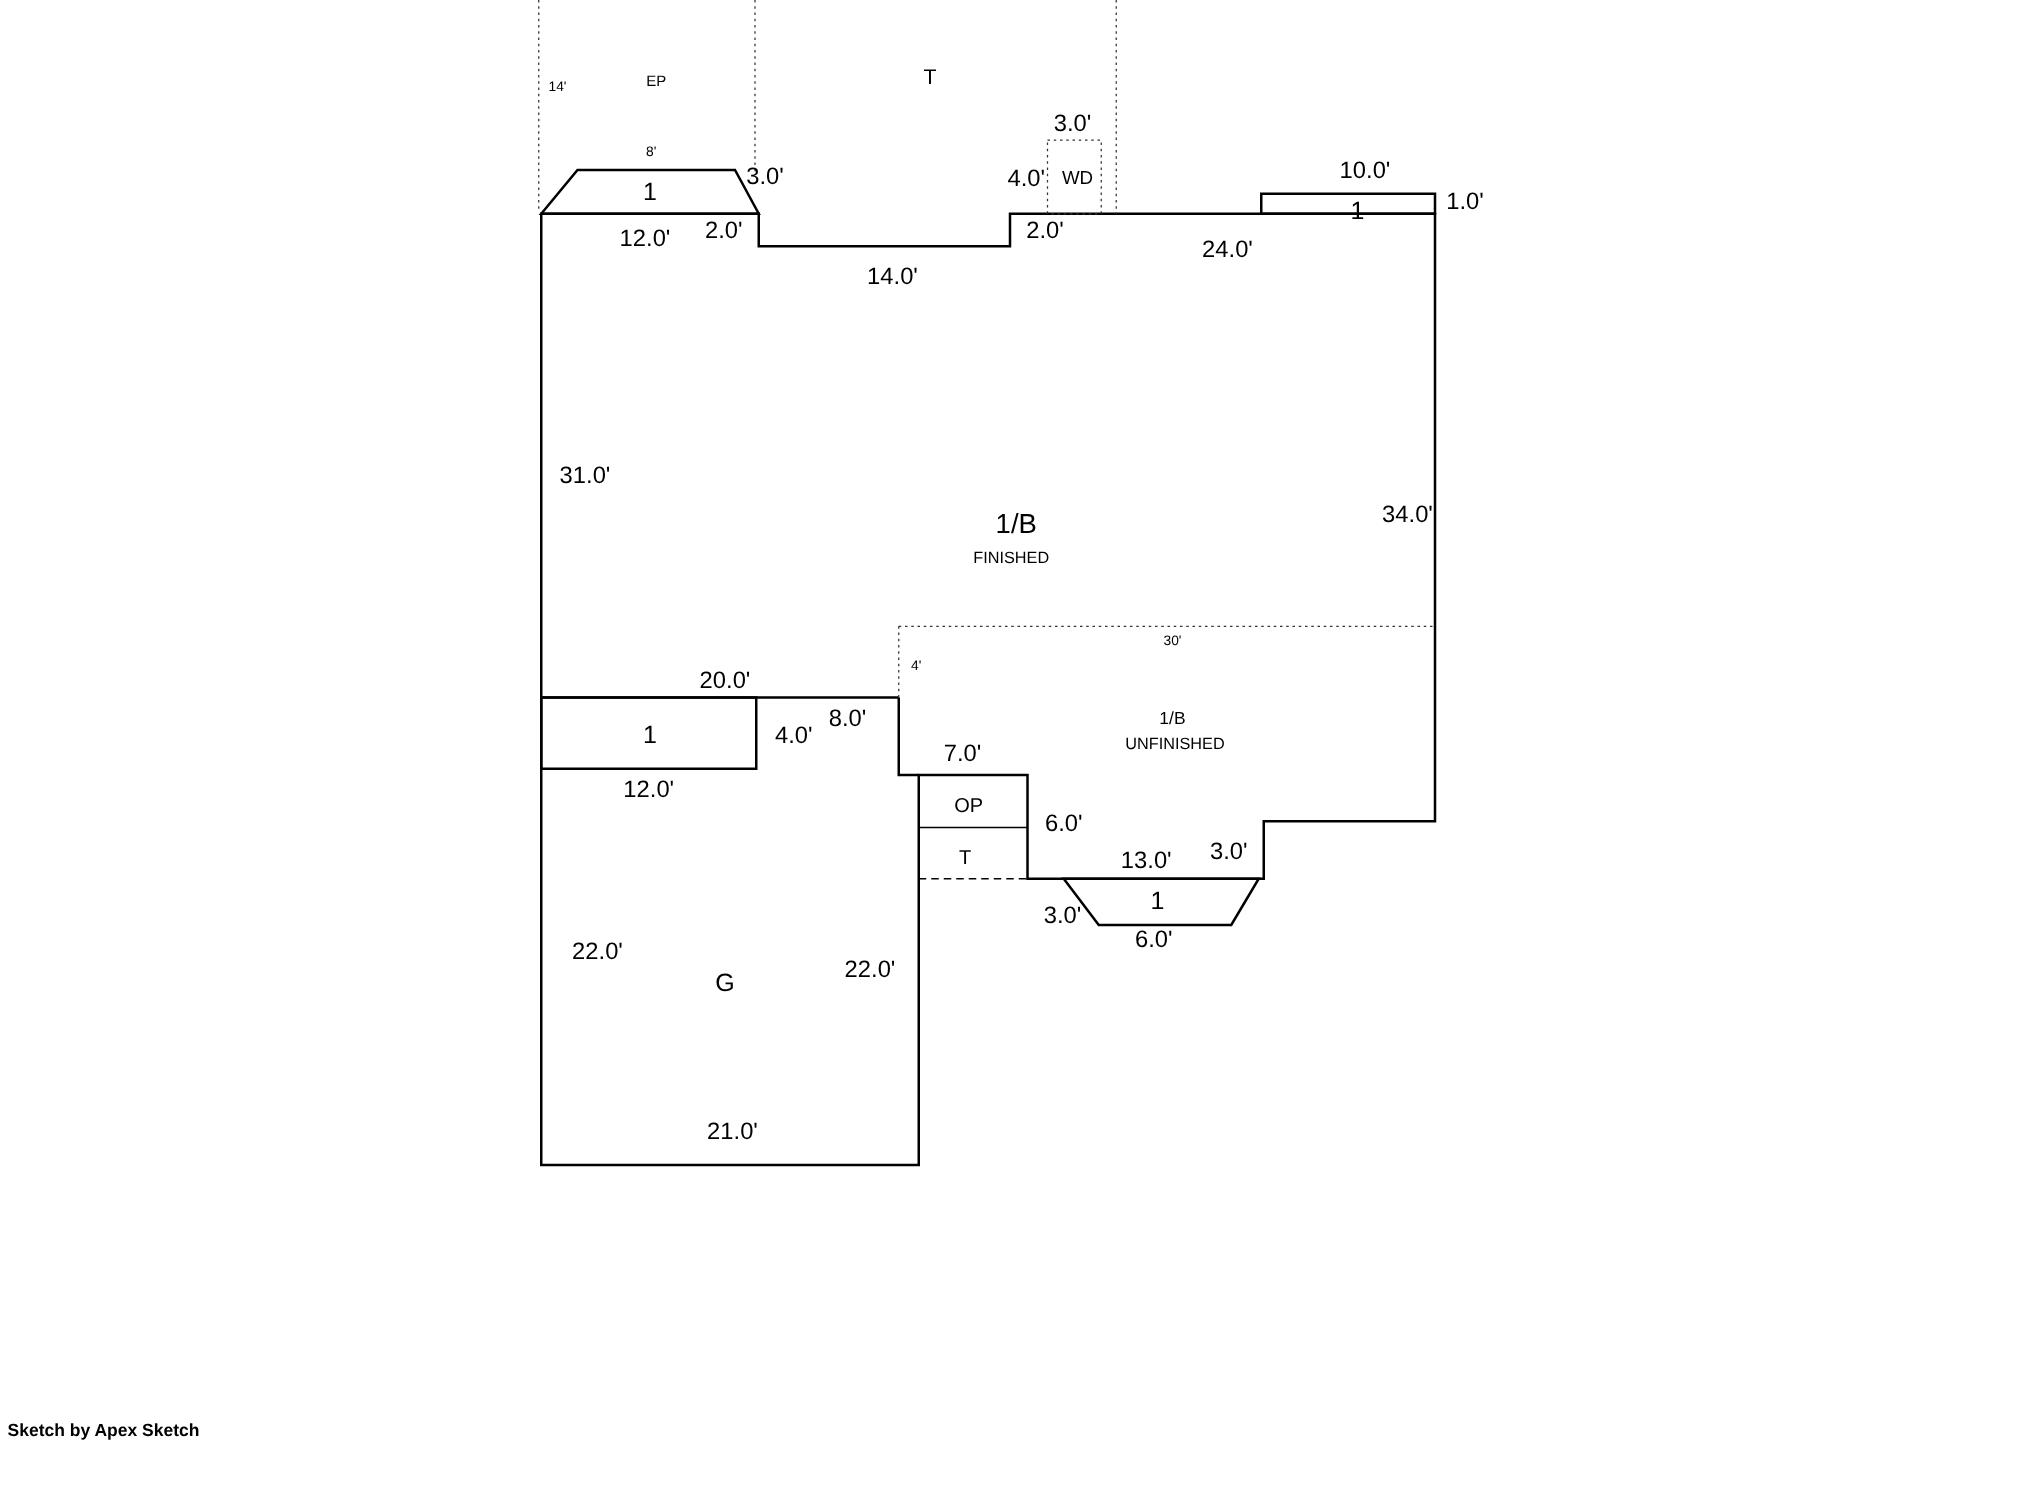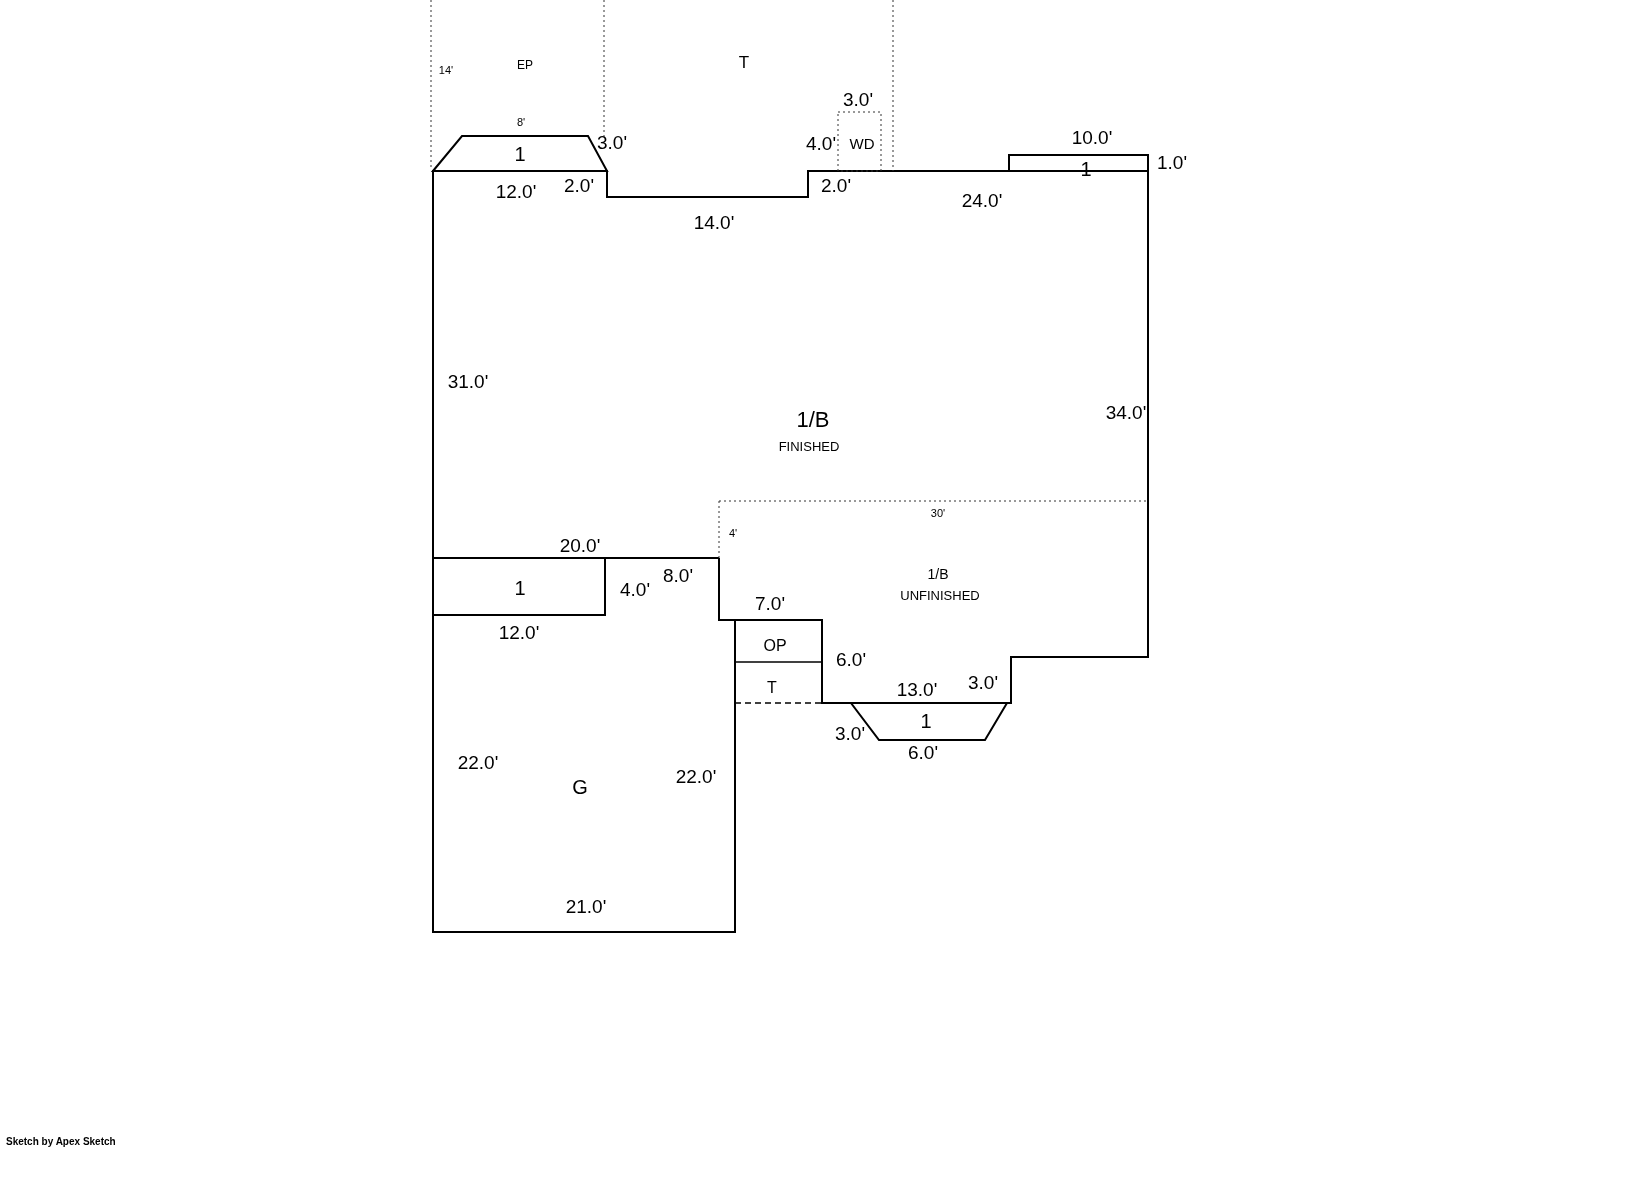--- a/index.html
+++ b/index.html
@@ -39,21 +39,21 @@
     stroke: #333333;
   }
   text.dim-label {
     fill: #000000;
     font-family: "Liberation Sans", sans-serif;
   }
   .watermark {
     position: absolute;
     left: 6px;
     top: 1136px;
-    font-size: 10px;
+    font-size: 14px;
     font-weight: bold;
     color: #000000;
   }
 </style>
 </head>
 <body>
 
 <div class="canvas">
   <svg class="floorplan" xmlns="http://www.w3.org/2000/svg" width="1632" height="1197" viewBox="0 0 1632 1197">
       <polygon points="433,171 607,171 607,197 808,197 808,171 1148,171 1148,657 1011,657 1011,703 822,703 822,620 735,620 735,932 433,932" class="shape solid"></polygon>

